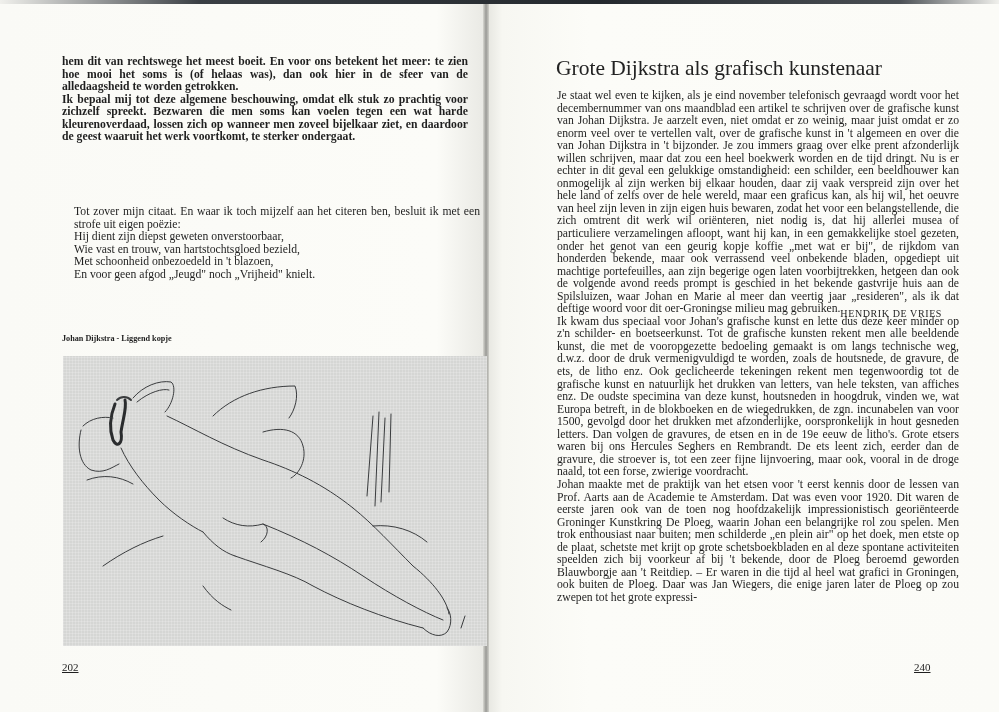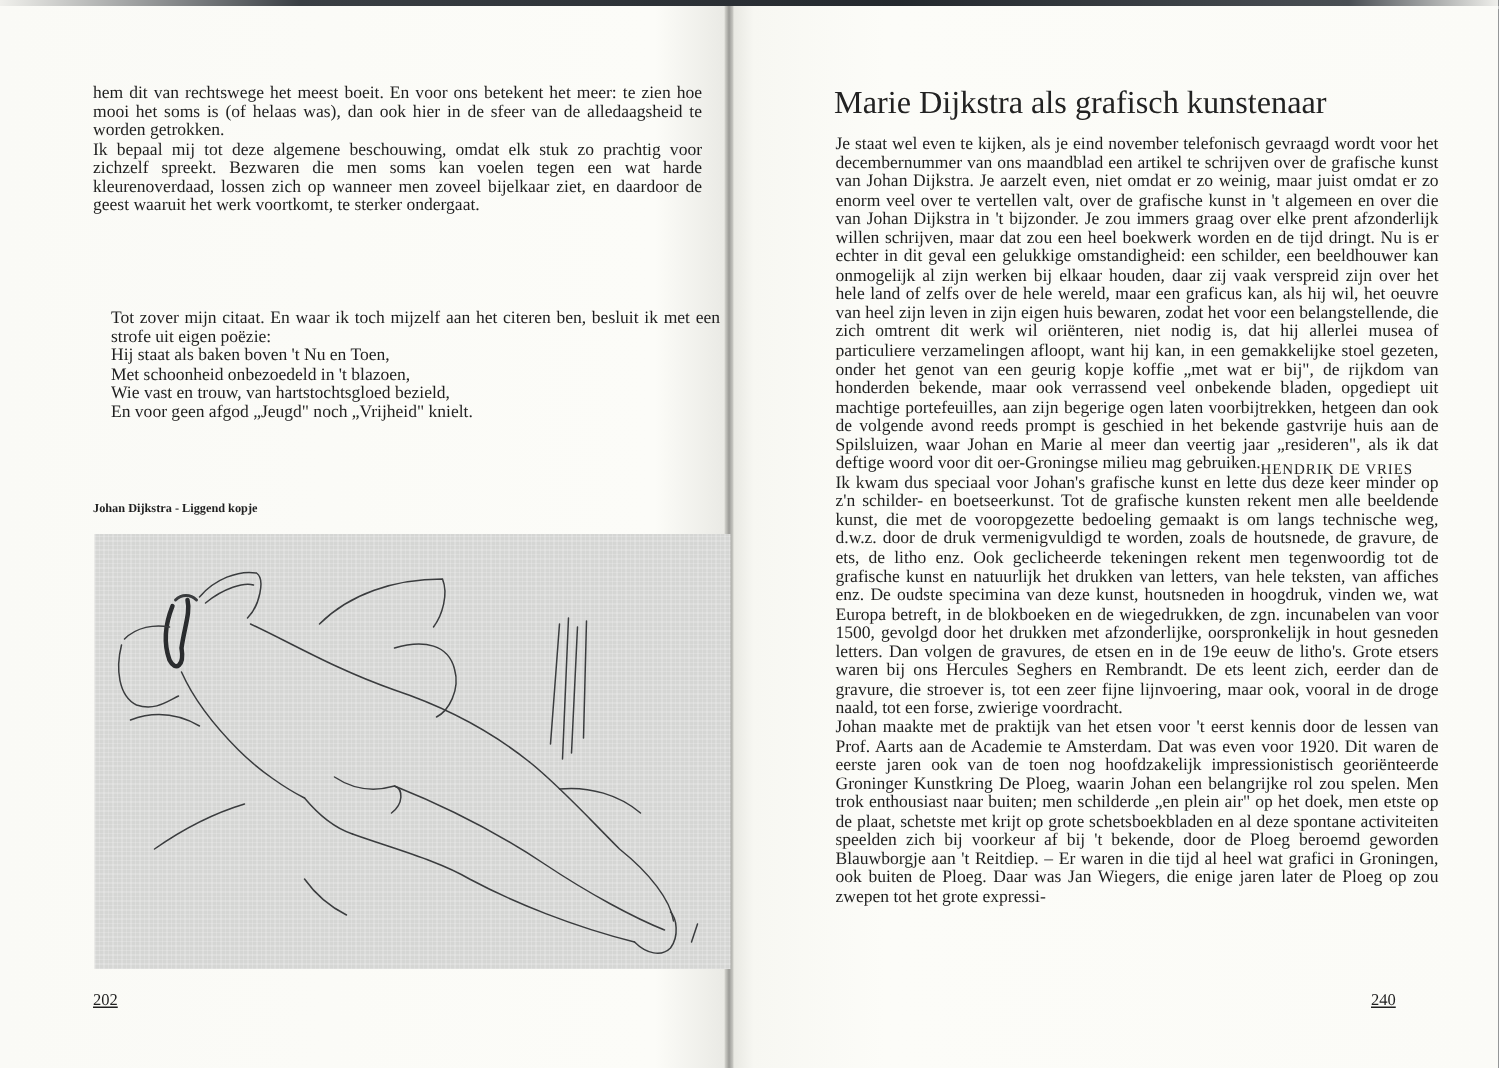--- a/index.html
+++ b/index.html
@@ -4,21 +4,21 @@
 <style>
   html, body { margin:0; padding:0; }
   body { width:999px; height:712px; position:relative; overflow:hidden; background:#2e3338; font-family:"Liberation Serif","DejaVu Serif",serif; color:#1f1f1f; }
   .page { position:absolute; top:4px; bottom:0; background:#fbfbf7; }
   .page.left { left:0; width:485px; background:linear-gradient(to right,#fafaf6 0%,#fcfcf8 90%,#e9e9e4 100%); }
   .page.right { left:487px; right:0; background:linear-gradient(to right,#e6e6e0 0%,#f7f7f2 3%,#fcfcf8 20%,#fbfbf7 100%); }
   .gutter { position:absolute; left:483px; top:4px; bottom:0; width:6px; background:linear-gradient(to right,#d8d8d2,#9a9a96,#cfcfc9); }
   .topband { position:absolute; left:0; right:0; top:0; height:6px; background:linear-gradient(to right,#f0f0ec 0%,#3a3f44 20%,#24292e 60%,#4a4f54 90%,#f0f0ec 100%); }
   .txt { font-size:11.7px; line-height:12.55px; text-align:justify; }
   .txt p { margin:0; }
-  .lcol { position:absolute; left:62px; top:56px; width:406px; }
+  .lcol { position:absolute; left:62px; top:56px; width:406px;font-weight:bold; }
   .poem { position:absolute; left:74px; top:206px; width:406px; font-size:11.7px; line-height:12.55px; }
   .poem .line { display:block; }
   .author { position:absolute; right:57px; top:308px; font-size:10px; letter-spacing:0.6px; }
   .caption { position:absolute; left:62px; top:334px; font-size:8.2px; font-weight:bold; font-family:"Liberation Serif",serif; }
   .plate { position:absolute; left:63px; top:356px; width:424px; height:290px; background-color:#d5d6d4;
     background-image:repeating-linear-gradient(0deg,rgba(255,255,255,0.18) 0 1px,transparent 1px 3px),repeating-linear-gradient(90deg,rgba(255,255,255,0.18) 0 1px,transparent 1px 3px); }
   .plate svg { position:absolute; left:0; top:0; width:100%; height:100%; }
   .pgnum { position:absolute; font-size:11px;text-decoration:underline; }
   .title { position:absolute; left:556px; top:56px; font-size:21.5px; font-weight:normal; color:#222; margin:0; }
   .rcol { position:absolute; left:557px; top:90px; width:402px; }
@@ -34,23 +34,23 @@
 </div>
 <div class="gutter"></div>
 
 <div class="txt lcol">
   <p>hem dit van rechtswege het meest boeit. En voor ons betekent het meer: te zien hoe mooi het soms is (of helaas was), dan ook hier in de sfeer van de alledaagsheid te worden getrokken.</p>
   <p>Ik bepaal mij tot deze algemene beschouwing, omdat elk stuk zo prachtig voor zichzelf spreekt. Bezwaren die men soms kan voelen tegen een wat harde kleurenoverdaad, lossen zich op wanneer men zoveel bijelkaar ziet, en daardoor de geest waaruit het werk voortkomt, te sterker ondergaat.</p>
 </div>
 
 <div class="poem">
   <p class="txt" style="margin:0">Tot zover mijn citaat. En waar ik toch mijzelf aan het citeren ben, besluit ik met een strofe uit eigen poëzie:</p>
-  <span class="line">Hij staat als baken boven 't Nu en Toen,</span>
+  <span class="line">Hij dient zijn diepst geweten onverstoorbaar,</span>
+  <span class="line">Wie vast en trouw, van hartstochtsgloed bezield,</span>
   <span class="line">Met schoonheid onbezoedeld in 't blazoen,</span>
-  <span class="line">Wie vast en trouw, van hartstochtsgloed bezield,</span>
   <span class="line">En voor geen afgod „Jeugd" noch „Vrijheid" knielt.</span>
 </div>
 
 <div class="author">HENDRIK DE VRIES</div>
 <div class="caption">Johan Dijkstra - Liggend kopje</div>
 
 <div class="plate">
   <svg viewBox="0 0 424 290" preserveAspectRatio="none">
     <g fill="none" stroke="#3a3c3e" stroke-width="1" stroke-linecap="round">
 
@@ -86,21 +86,21 @@
       <path d="M40 210 C60 196 80 186 100 180"></path>
       <path d="M140 230 C150 244 160 250 168 254"></path>
       <path d="M310 170 C330 168 350 174 364 186"></path>
       <path d="M398 272 L402 260"></path>
     </g>
   </svg>
 </div>
 
 <div class="pgnum" style="left:62px; top:661px;">202</div>
 
-<h1 class="title">Marie Dijkstra als grafisch kunstenaar</h1>
+<h1 class="title">Grote Dijkstra als grafisch kunstenaar</h1>
 
 <div class="txt rcol">
   <p>Je staat wel even te kijken, als je eind november telefonisch gevraagd wordt voor het decembernummer van ons maandblad een artikel te schrijven over de grafische kunst van Johan Dijkstra. Je aarzelt even, niet omdat er zo weinig, maar juist omdat er zo enorm veel over te vertellen valt, over de grafische kunst in 't algemeen en over die van Johan Dijkstra in 't bijzonder. Je zou immers graag over elke prent afzonderlijk willen schrijven, maar dat zou een heel boekwerk worden en de tijd dringt. Nu is er echter in dit geval een gelukkige omstandigheid: een schilder, een beeldhouwer kan onmogelijk al zijn werken bij elkaar houden, daar zij vaak verspreid zijn over het hele land of zelfs over de hele wereld, maar een graficus kan, als hij wil, het oeuvre van heel zijn leven in zijn eigen huis bewaren, zodat het voor een belangstellende, die zich omtrent dit werk wil oriënteren, niet nodig is, dat hij allerlei musea of particuliere verzamelingen afloopt, want hij kan, in een gemakkelijke stoel gezeten, onder het genot van een geurig kopje koffie „met wat er bij", de rijkdom van honderden bekende, maar ook verrassend veel onbekende bladen, opgediept uit machtige portefeuilles, aan zijn begerige ogen laten voorbijtrekken, hetgeen dan ook de volgende avond reeds prompt is geschied in het bekende gastvrije huis aan de Spilsluizen, waar Johan en Marie al meer dan veertig jaar „resideren", als ik dat deftige woord voor dit oer-Groningse milieu mag gebruiken.</p>
   <p>Ik kwam dus speciaal voor Johan's grafische kunst en lette dus deze keer minder op z'n schilder- en boetseerkunst. Tot de grafische kunsten rekent men alle beeldende kunst, die met de vooropgezette bedoeling gemaakt is om langs technische weg, d.w.z. door de druk vermenigvuldigd te worden, zoals de houtsnede, de gravure, de ets, de litho enz. Ook geclicheerde tekeningen rekent men tegenwoordig tot de grafische kunst en natuurlijk het drukken van letters, van hele teksten, van affiches enz. De oudste specimina van deze kunst, houtsneden in hoogdruk, vinden we, wat Europa betreft, in de blokboeken en de wiegedrukken, de zgn. incunabelen van voor 1500, gevolgd door het drukken met afzonderlijke, oorspronkelijk in hout gesneden letters. Dan volgen de gravures, de etsen en in de 19e eeuw de litho's. Grote etsers waren bij ons Hercules Seghers en Rembrandt. De ets leent zich, eerder dan de gravure, die stroever is, tot een zeer fijne lijnvoering, maar ook, vooral in de droge naald, tot een forse, zwierige voordracht.</p>
   <p>Johan maakte met de praktijk van het etsen voor 't eerst kennis door de lessen van Prof. Aarts aan de Academie te Amsterdam. Dat was even voor 1920. Dit waren de eerste jaren ook van de toen nog hoofdzakelijk impressionistisch georiënteerde Groninger Kunstkring De Ploeg, waarin Johan een belangrijke rol zou spelen. Men trok enthousiast naar buiten; men schilderde „en plein air" op het doek, men etste op de plaat, schetste met krijt op grote schetsboekbladen en al deze spontane activiteiten speelden zich bij voorkeur af bij 't bekende, door de Ploeg beroemd geworden Blauwborgje aan 't Reitdiep. – Er waren in die tijd al heel wat grafici in Groningen, ook buiten de Ploeg. Daar was Jan Wiegers, die enige jaren later de Ploeg op zou zwepen tot het grote expressi-</p>
 </div>
 
 <div class="pgnum" style="left:914px; top:661px;">240</div>
 
 </body></html>

